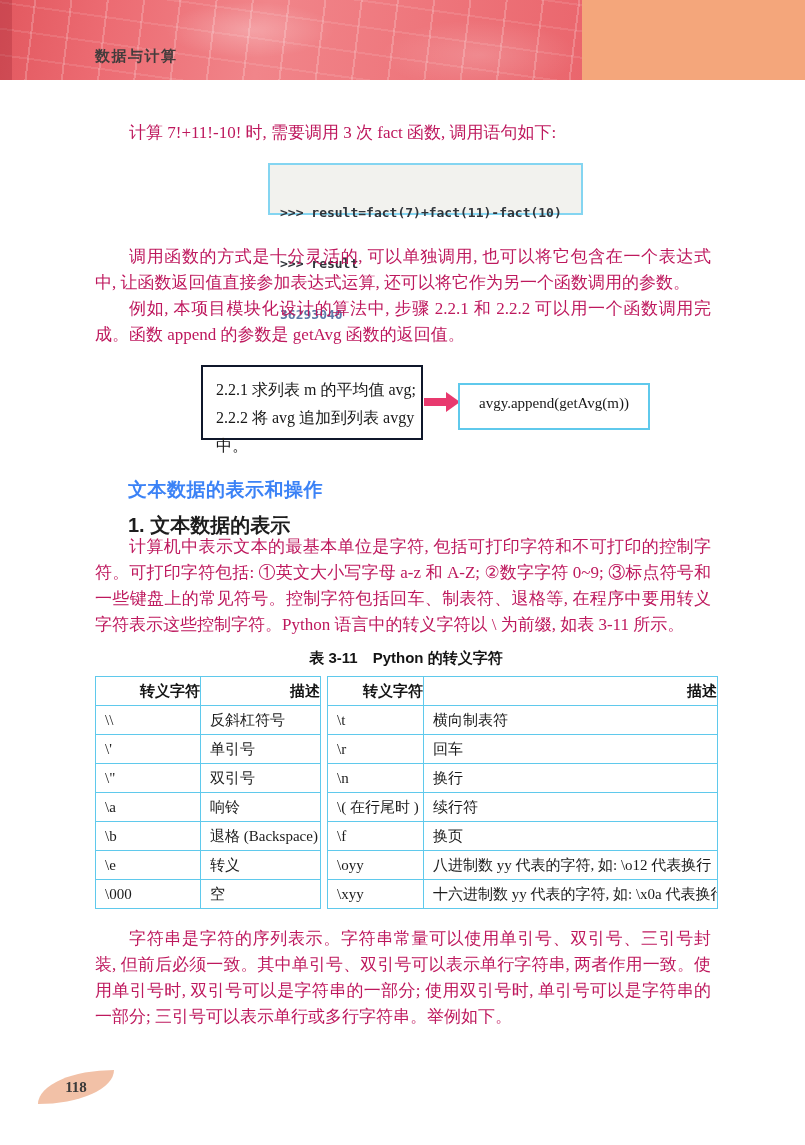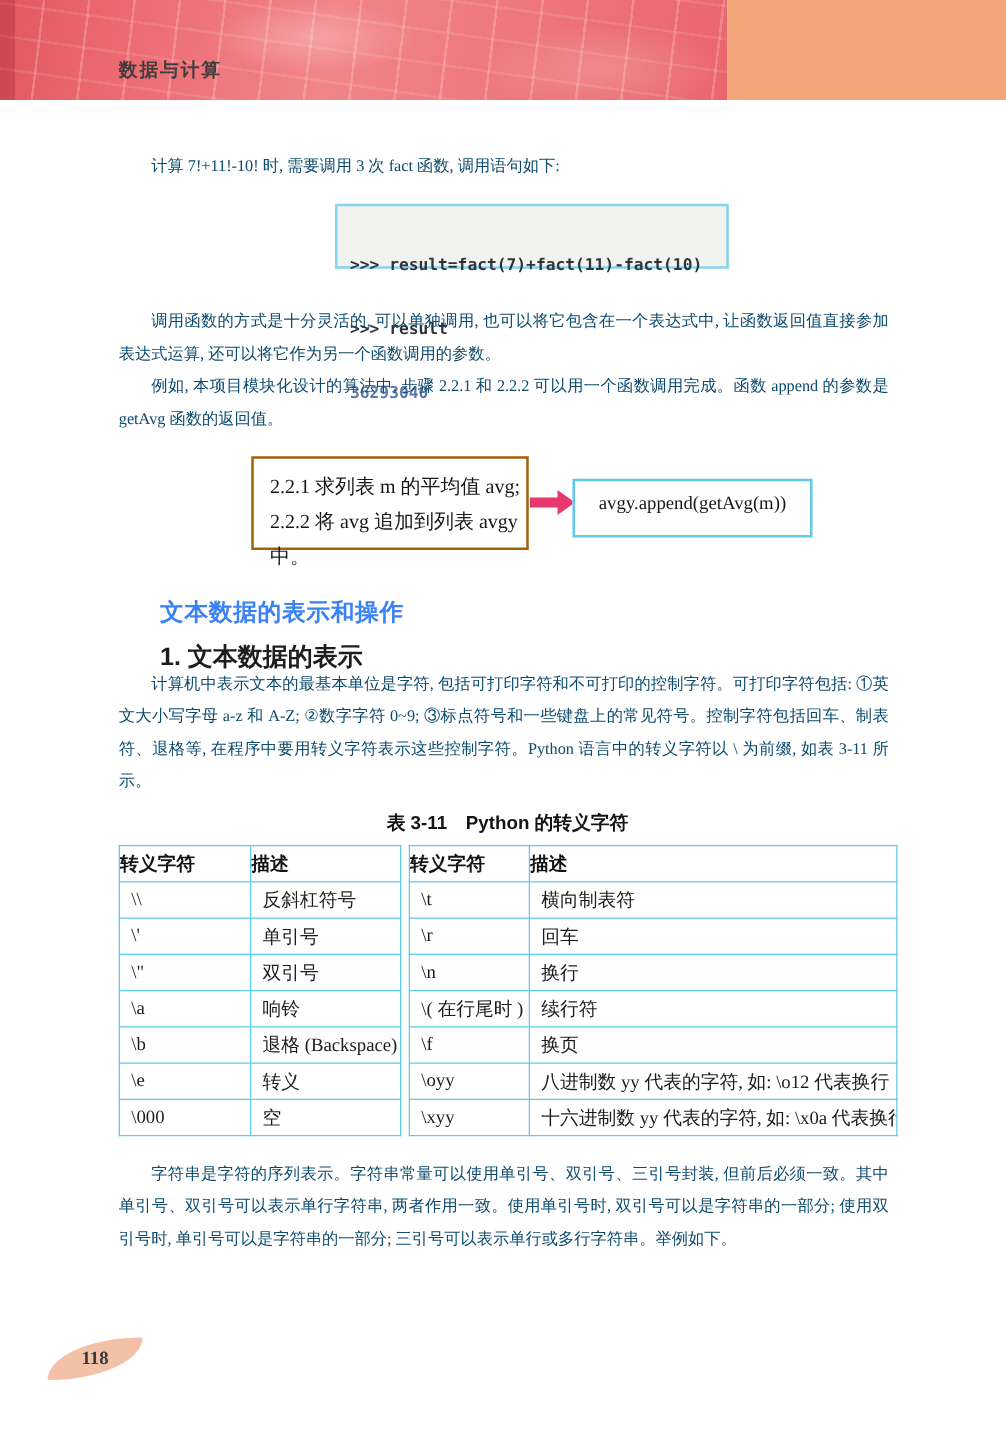--- a/index.html
+++ b/index.html
@@ -28,39 +28,39 @@
   .banner-orange { position:absolute; left:582px; top:0; width:223px; height:80px; background:#f4a67b; }
   .banner-title {
     position:absolute; left:95px; top:47px;
     font-family:"Liberation Sans","DejaVu Sans",sans-serif;
     font-size:15px; font-weight:bold; color:#433c3c; letter-spacing:1.5px;
   }
 
   
   .para {
     position:absolute; left:95px; width:616px;
-    font-size:13px; line-height:26px; text-align:justify; color:#0c4a6e;
+    font-size:17px; line-height:26px; text-align:justify; color:#be185d;
   }
   .para p { text-indent:2em; margin:0; }
   .single { text-indent:2em; }
 
   
   .console {
     position:absolute; left:268px; top:163px; width:315px; height:52px;
     background:#f2f2ee; border:2px solid #84d5f1;
     font-family:"DejaVu Sans Mono","Liberation Mono",monospace;
     font-size:13px; font-weight:bold; line-height:17px; color:#2f343a;
     padding:5px 6px 0 10px; white-space:pre;
   }
   .console .result { color:#5d79a8; }
 
   
   .diag-box-left {
     position:absolute; left:201px; top:365px; width:222px; height:75px;
-    border:2px solid #a16207; background:#ffffff;
+    border:2px solid #0f172a; background:#ffffff;
     font-size:16px; line-height:28px; padding:9px 0 0 13px; color:#171717;
   }
   .diag-arrow { position:absolute; left:424px; top:392px; width:36px; height:20px; }
   .diag-arrow .bar { position:absolute; left:0; top:6px; width:24px; height:8px; background:#e8396e; }
   .diag-arrow .head {
     position:absolute; left:22px; top:0; width:0; height:0;
     border-left:14px solid #e8396e; border-top:10px solid transparent; border-bottom:10px solid transparent;
   }
   .diag-box-right {
     position:absolute; left:458px; top:383px; width:192px; height:47px;
@@ -85,21 +85,21 @@
     position:absolute; left:95px; top:649px; width:622px; text-align:center;
     font-family:"Liberation Sans","DejaVu Sans",sans-serif;
     font-size:15px; font-weight:bold; color:#141414;
   }
   table.esc { position:absolute; top:676px; border-collapse:collapse; table-layout:fixed; }
   table.esc.left  { left:95px;  width:225px; }
   table.esc.right { left:327px; width:390px; }
   table.esc th, table.esc td { border:1.5px solid #5fc9ec; overflow:hidden; white-space:nowrap; }
   table.esc th {
     height:29px; font-family:"Liberation Sans","DejaVu Sans",sans-serif;
-    font-size:15px; font-weight:bold; text-align:left; color:#141414;
+    font-size:15px; font-weight:bold; text-align:right; color:#141414;
   }
   table.esc td { height:29px; font-size:15px; padding-left:9px; color:#1b1b1b; }
 
   
   .page-badge {
     position:absolute; left:38px; top:1070px; width:76px; height:34px;
     background:#f2c1a7; border-radius:100% 0 100% 0;
     text-align:center; line-height:34px;
     font-size:15px; font-weight:bold; color:#3a3a3a;
   }

